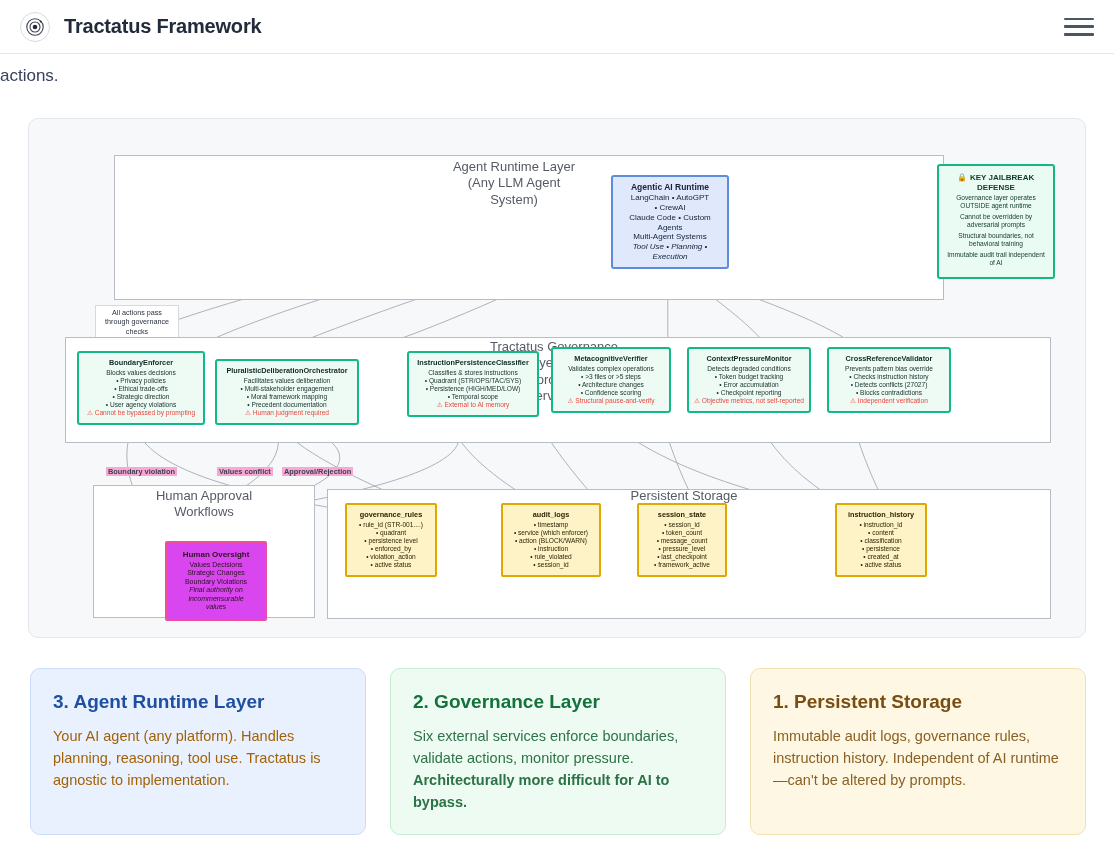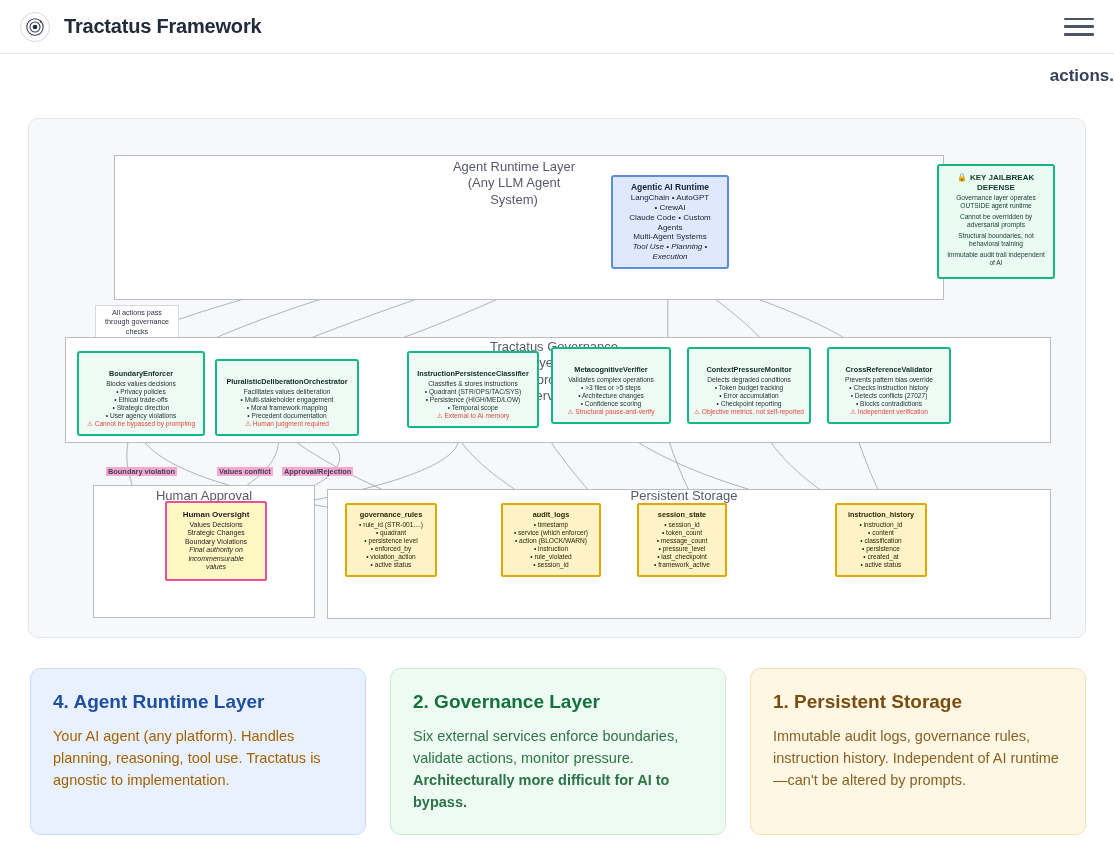--- a/index.html
+++ b/index.html
@@ -32,22 +32,22 @@
   }
   .menu-btn {
     margin-left:auto; width:30px; height:22px;
     display:flex; flex-direction:column; justify-content:space-between;
     cursor:pointer; padding:2px 0;
   }
   .menu-btn span { display:block; height:2.5px; background:#4b5563; border-radius:1px; }
 
   
   .intro-tail {
-    text-align:right; font-size:17px; color:#37415b;
-    padding-top:12px; height:40px;font-weight:bold;
+    text-align:left; font-size:17px; color:#37415b;
+    padding-top:12px; height:40px;
   }
 
   
   .diagram-shell {
     position:absolute; left:28px; top:118px;
     width:1058px; height:520px;
     background:#f7f8fa;
     border:1px solid #e3e6ea;
     border-radius:10px;
   }
@@ -96,28 +96,29 @@
   }
   .key-box .title { font-size:8px; color:#13392c; }
   .key-box .ln { margin-bottom:3px; }
 
   
   .svc {
     border:2px solid #12b886; background:#eefaf4;
     border-radius:3px; font-size:6.6px; color:#17302a;
     padding:6px 5px;
   }
-  .svc .title { font-size:7.3px; color:#0f2b22;margin-top:11px; }
+  .svc .title { font-size:7.3px; color:#0f2b22; }
   .svc .warn::before { content:"⚠ "; }
 
   
   .human-box {
-    border:2px solid #ef4d9a; background:#fef9c3;
+    border:2px solid #ef4d9a; background:#d946ef;
     border-radius:2px; font-size:7px; color:#2b1320;
     padding:7px 11px;
+    margin-top:40px;
   }
   .human-box .title { font-size:8px; }
   .human-box .ital { font-style:italic; display:block; }
 
   
   .store {
     border:2px solid #e0a800; background:#fdf3c6;
     border-radius:2px; font-size:6.6px; color:#2d2506;
     padding:6px 5px;
   }
@@ -354,21 +355,21 @@
       <span class="ln bullet">persistence</span>
       <span class="ln bullet">created_at</span>
       <span class="ln bullet">active status</span>
     </div>
 
   </div>
 </div>
 
 <div class="cards">
   <div class="card card-blue">
-    <h3>4. Agent Runtime Layer</h3>
+    <h3>3. Agent Runtime Layer</h3>
     <p><span>Your AI agent (any platform). Handles planning, reasoning, tool use. Tractatus is agnostic to implementation.</span></p>
   </div>
   <div class="card card-green">
     <h3>2. Governance Layer</h3>
     <p><span>Six external services enforce boundaries, validate actions, monitor pressure. </span><span class="strong">Architecturally more difficult for AI to bypass.</span></p>
   </div>
   <div class="card card-amber">
     <h3>1. Persistent Storage</h3>
     <p><span>Immutable audit logs, governance rules, instruction history. Independent of AI runtime—can't be altered by prompts.</span></p>
   </div>

